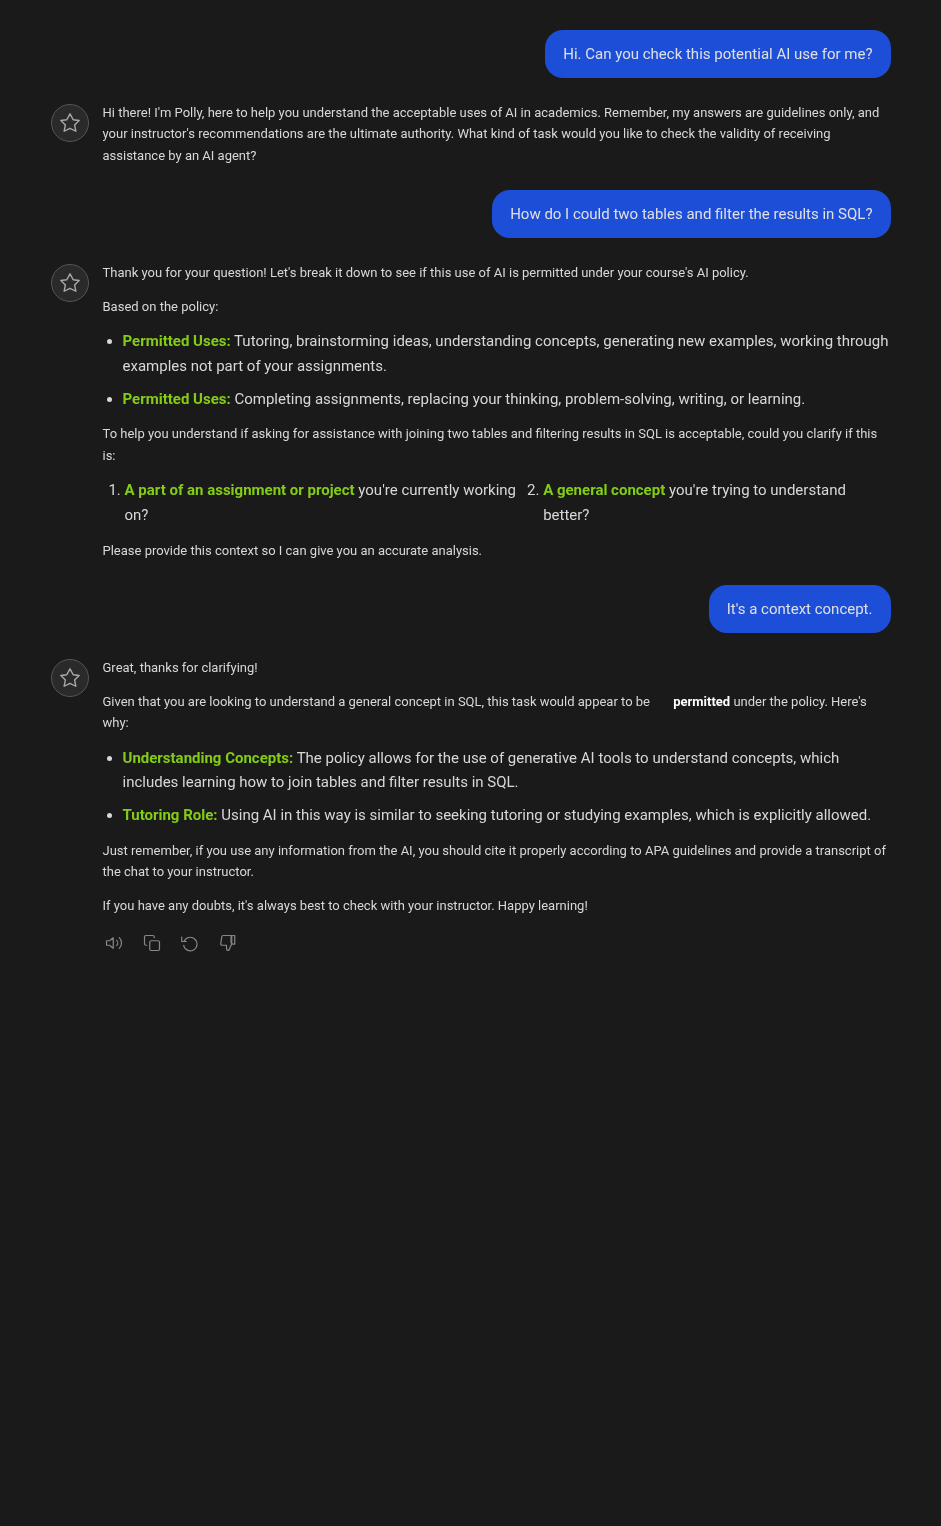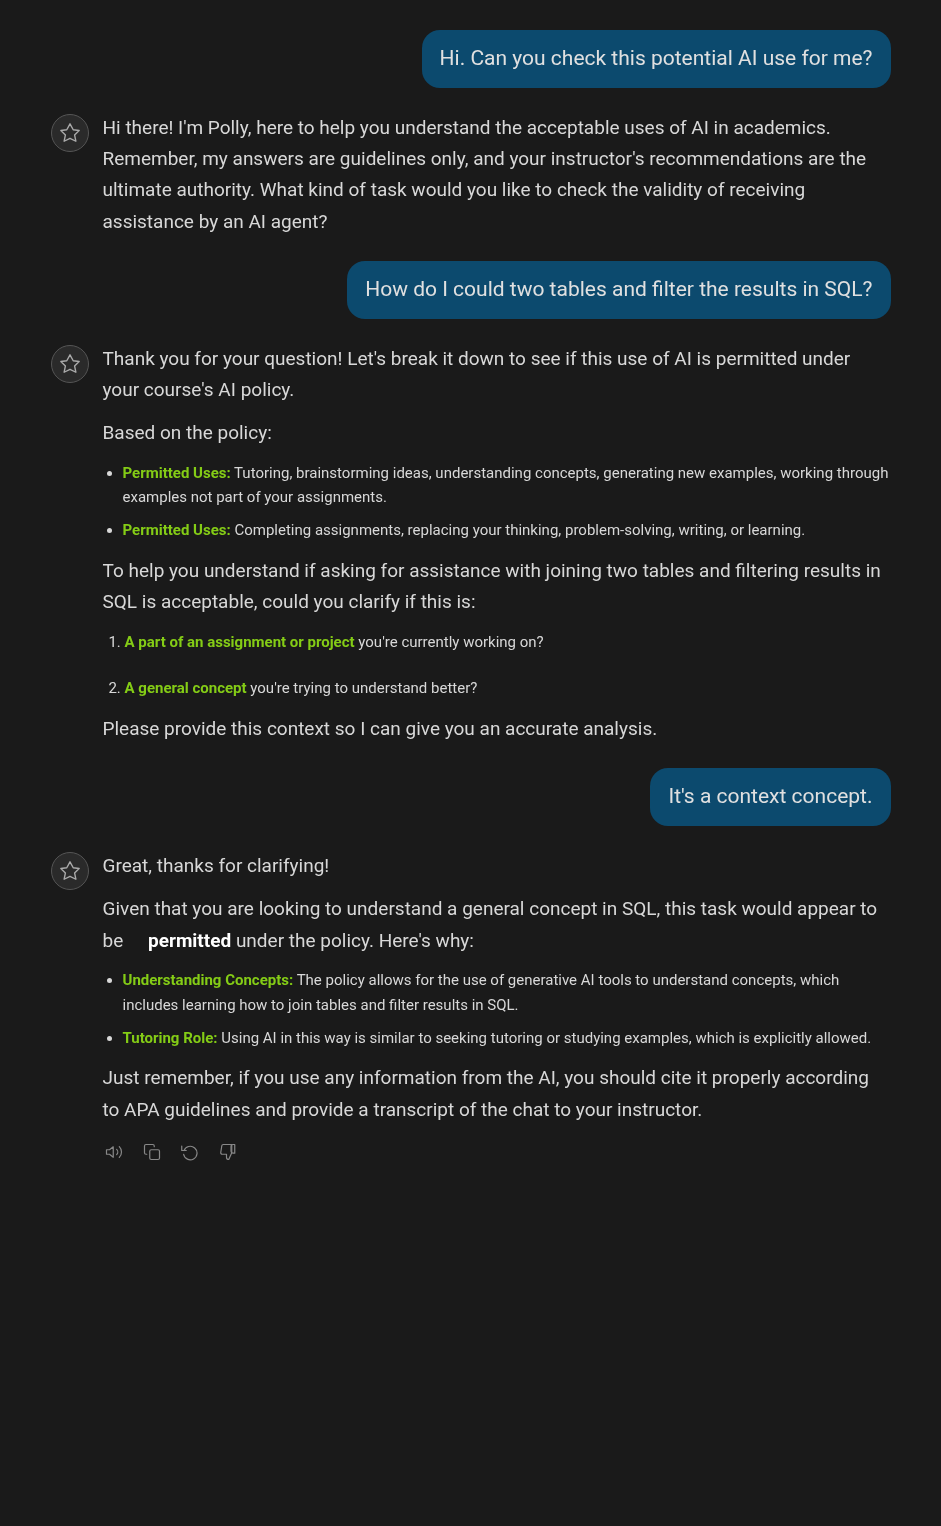--- a/index.html
+++ b/index.html
@@ -28,26 +28,26 @@
       gap: 24px;
     }
 
     
     .user-message {
       display: flex;
       justify-content: flex-end;
     }
 
     .user-bubble {
-      background-color: #0c4a6e;
+      background-color: #1d4ed8;
       color: #e0e0e0;
       border-radius: 18px;
       padding: 12px 18px;
       max-width: 65%;
-      font-size: 21px;
+      font-size: 15px;
     }
 
     
     .bot-message {
       display: flex;
       align-items: flex-start;
       gap: 14px;
     }
 
     .bot-avatar {
@@ -70,36 +70,36 @@
 
     .bot-content {
       flex: 1;
       display: flex;
       flex-direction: column;
       gap: 12px;
     }
 
     .bot-content p {
       color: #d8d8d8;
-      font-size: 19px;
+      font-size: 13px;
       line-height: 1.65;
     }
 
     .bot-content ul {
       margin-left: 20px;
       display: flex;
       flex-direction: column;
       gap: 8px;
     }
 
     .bot-content ol {
       margin-left: 22px;
       display: flex;
-      flex-direction: column;
-      gap: 22px;
+      flex-direction: row;
+      gap: 6px;
     }
 
     .bot-content li {
       color: #d8d8d8;
       font-size: 15px;
       line-height: 1.65;
     }
 
     .bold {
       font-weight: 700;
@@ -218,20 +218,21 @@
       </p>
       <ul>
         <li>
           <span class="bold">Understanding Concepts:</span><span> The policy allows for the use of generative AI tools to understand concepts, which includes learning how to join tables and filter results in SQL.</span>
         </li>
         <li>
           <span class="bold">Tutoring Role:</span><span> Using AI in this way is similar to seeking tutoring or studying examples, which is explicitly allowed.</span>
         </li>
       </ul>
       <p><span>Just remember, if you use any information from the AI, you should cite it properly according to APA guidelines and provide a transcript of the chat to your instructor.</span></p>
+      <p><span>If you have any doubts, it's always best to check with your instructor. Happy learning!</span></p>
 
       <div class="action-icons">
         <div class="action-icon" title="Read aloud">
           <svg viewBox="0 0 24 24">
             <path d="M11 5L6 9H2v6h4l5 4V5z"></path>
             <path d="M15.54 8.46a5 5 0 0 1 0 7.07"></path>
             <path d="M19.07 4.93a10 10 0 0 1 0 14.14"></path>
           </svg>
         </div>
         <div class="action-icon" title="Copy">

